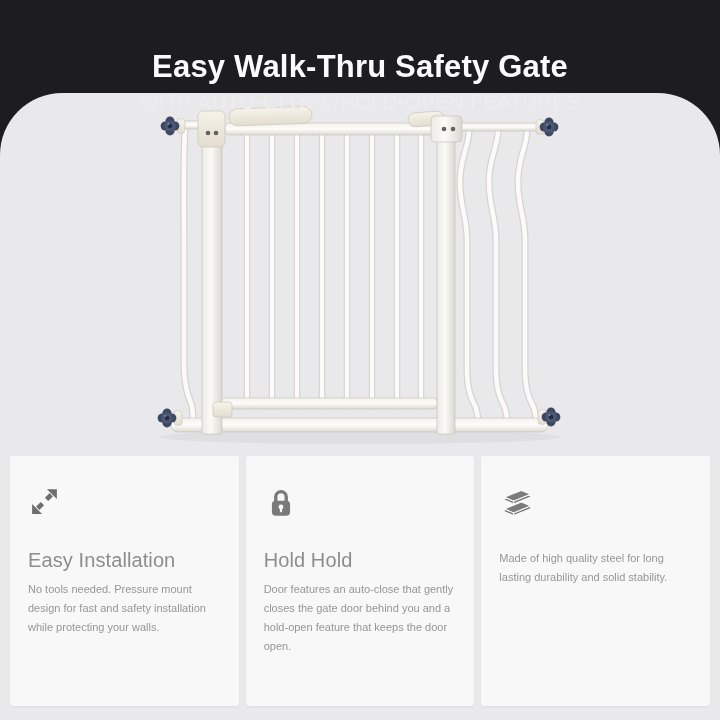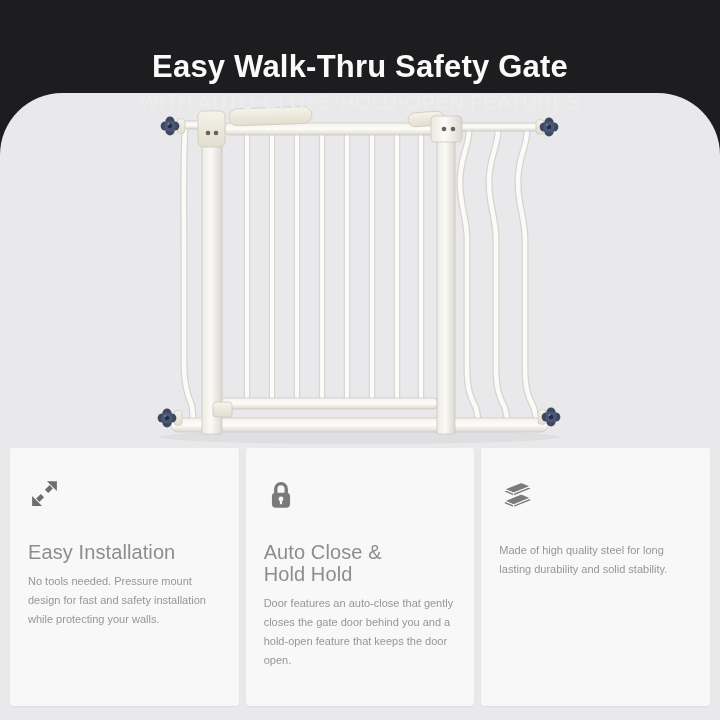--- a/index.html
+++ b/index.html
@@ -28,20 +28,21 @@
   .gate{position:absolute;left:0;top:0;width:720px;height:460px;z-index:1;pointer-events:none;}
   
   .cards{
     position:absolute;left:10px;right:10px;top:448px;height:258px;z-index:2;
     display:flex;gap:7px;
   }
   .card{
     flex:1;background:var(--card-bg,#f8f8f8);border-radius:3px;
     padding:29px 18px 16px;box-sizing:border-box;
     box-shadow:0 1px 2px rgba(0,0,0,.05);
+    margin-top:8px;
   }
   .icon{height:37px;margin-bottom:27px;}
   .card h2{
     margin:0 0 9px;font-size:20px;line-height:22px;font-weight:400;
     color:var(--heading-color,#8d8d8d);letter-spacing:.1px;
   }
   .card h2 span{display:block;}
   .card h2 .t2:empty{display:none;}
   .card p{
     margin:0;font-size:11px;line-height:19px;font-weight:400;
@@ -186,21 +187,20 @@
     <article class="card">
       <div class="icon">
         <svg width="34" height="36" viewBox="0 0 24 25">
           <path d="M8.3 11.4 V8.2 a3.7 3.7 0 0 1 7.4 0 V11.4" fill="none" stroke="#7a7a7a" stroke-width="2.4"></path>
           <rect x="5.6" y="10.9" width="12.8" height="10.6" rx="2.6" fill="#7a7a7a"></rect>
           <circle cx="12" cy="15.3" r="1.7" fill="#f8f8f8"></circle>
           <rect x="11.2" y="16" width="1.6" height="3.2" rx="0.8" fill="#f8f8f8"></rect>
         </svg>
       </div>
       <h2>
-        <span>Auto Close &amp;</span>
         <span class="t2">Hold Hold</span>
       </h2>
       <p>Door features an auto-close that gently closes the gate door behind you and a hold-open feature that keeps the door open.</p>
     </article>
 
     <article class="card">
       <div class="icon">
         <svg width="37" height="36" viewBox="0 0 24 24">
           <g fill="#7b7b7b" stroke="#f8f8f8" stroke-width="0.7" stroke-linejoin="round">
             <path d="M3.2 8.2 L14.6 3.6 L20.8 6.2 L9.4 10.8 Z"></path>

